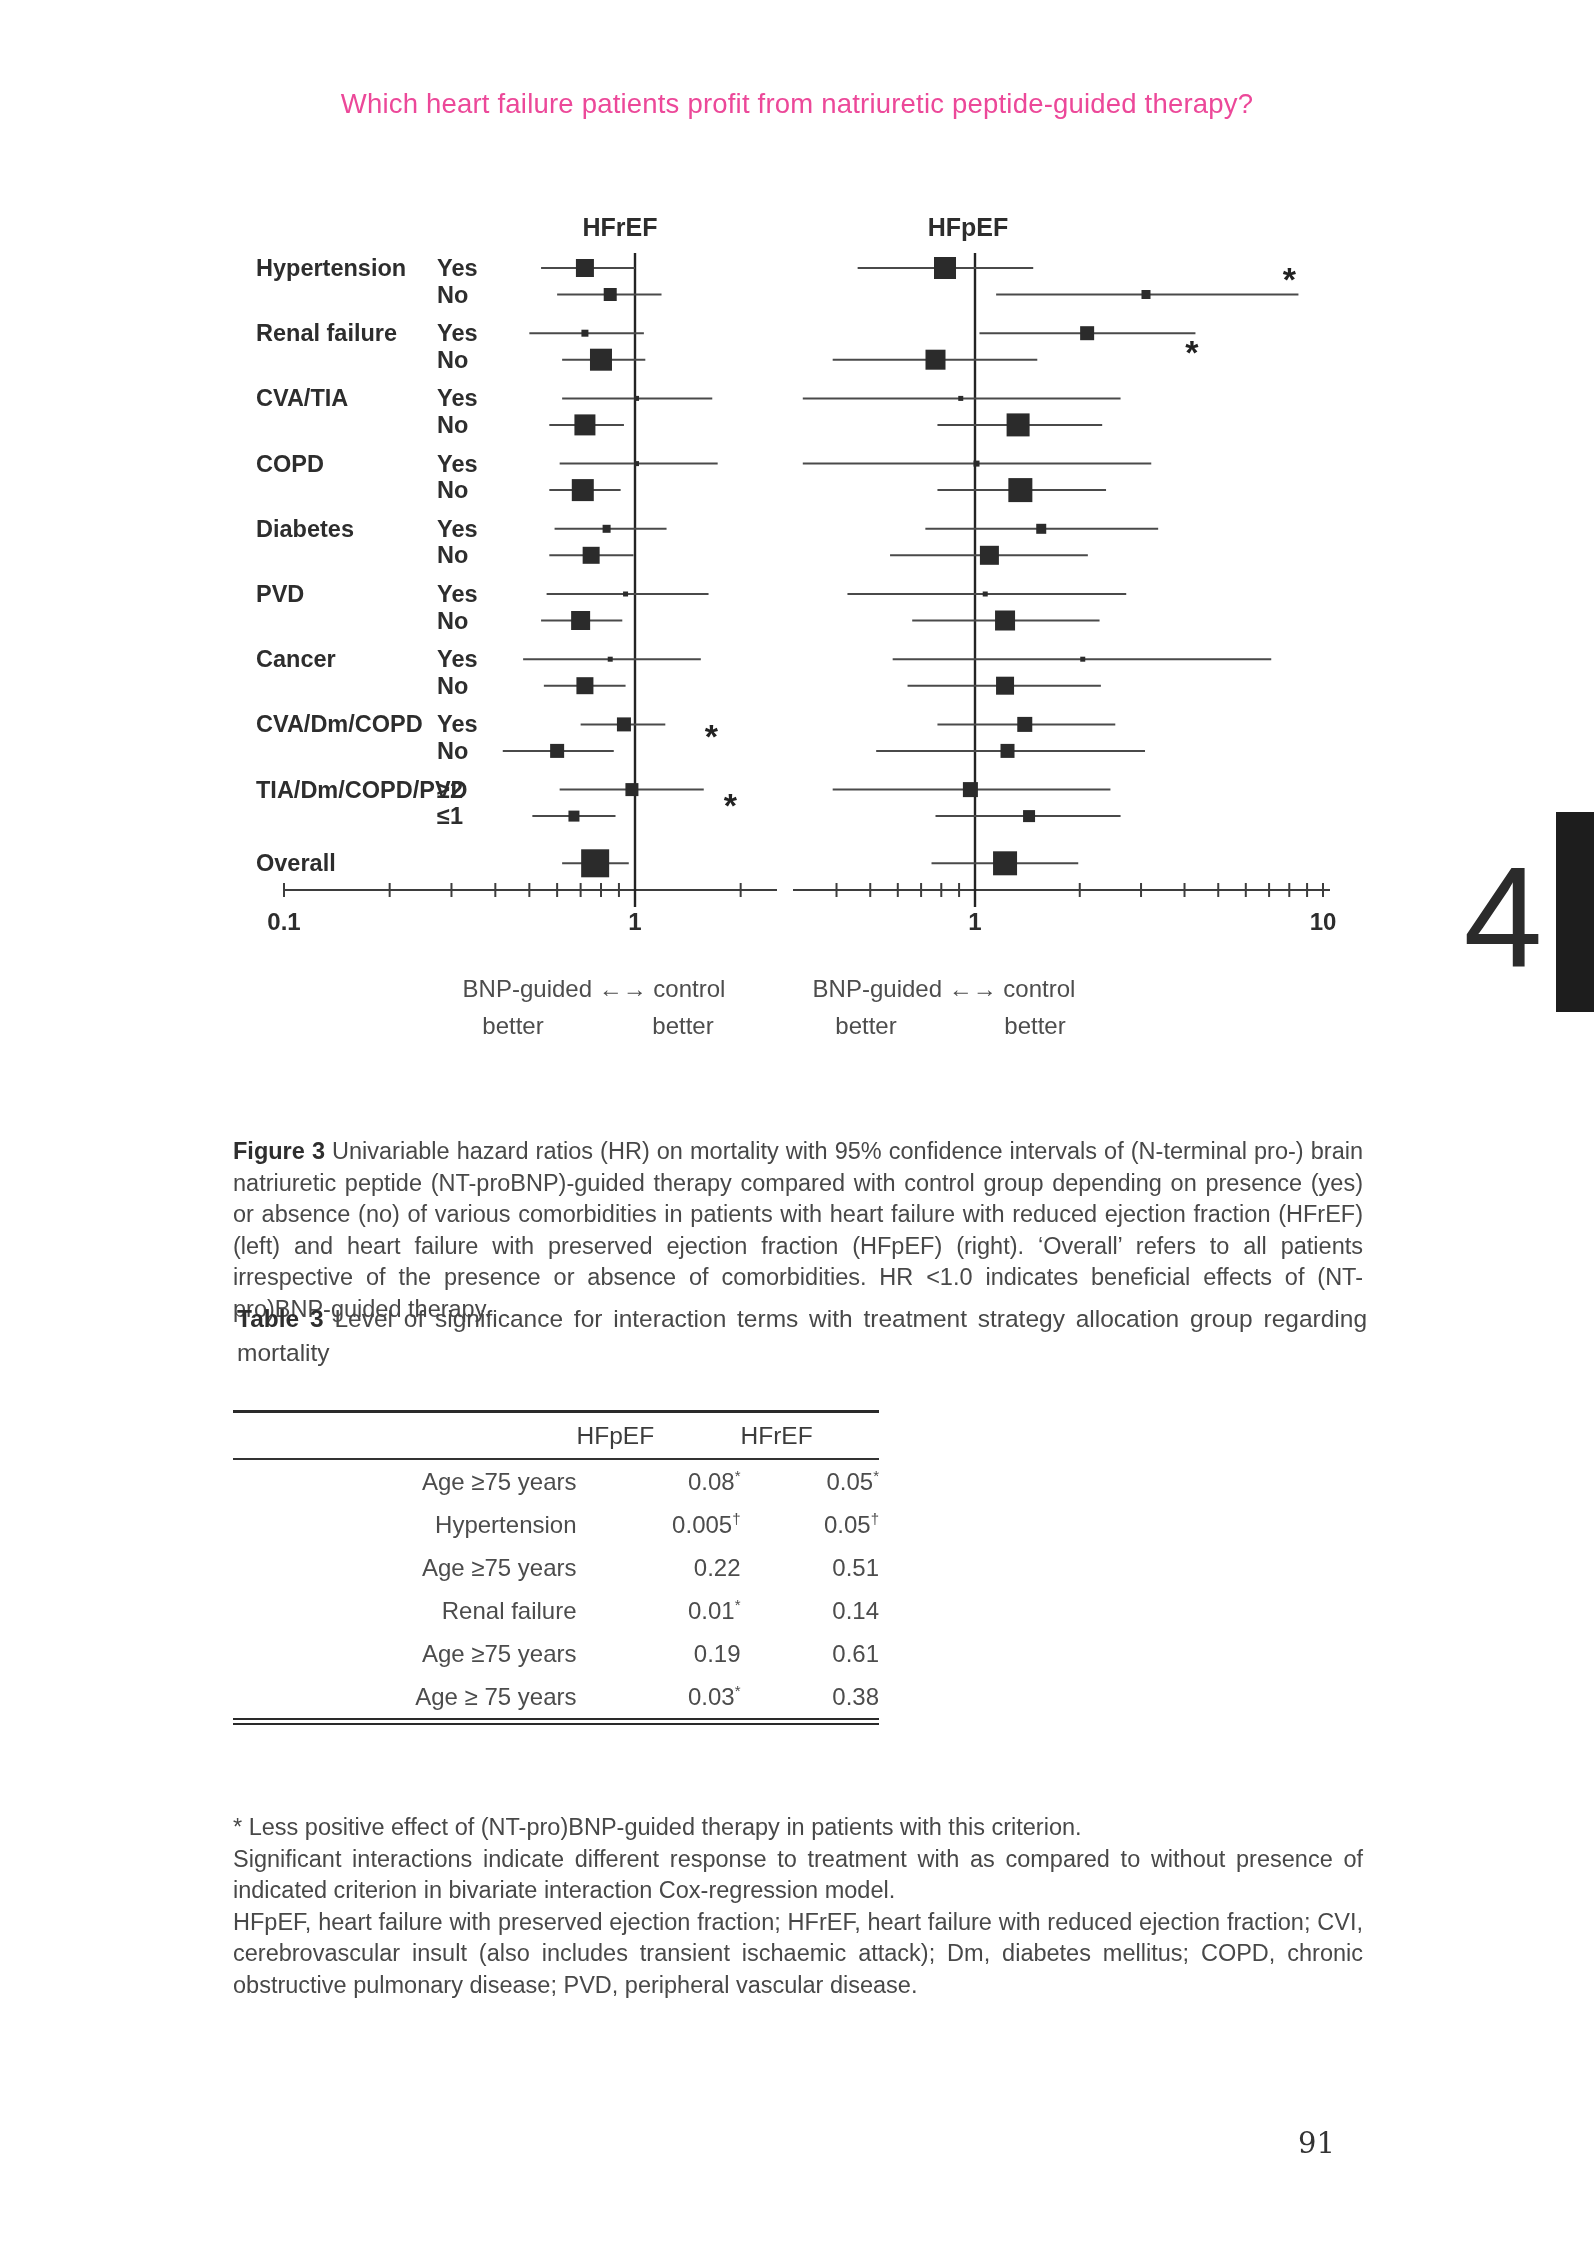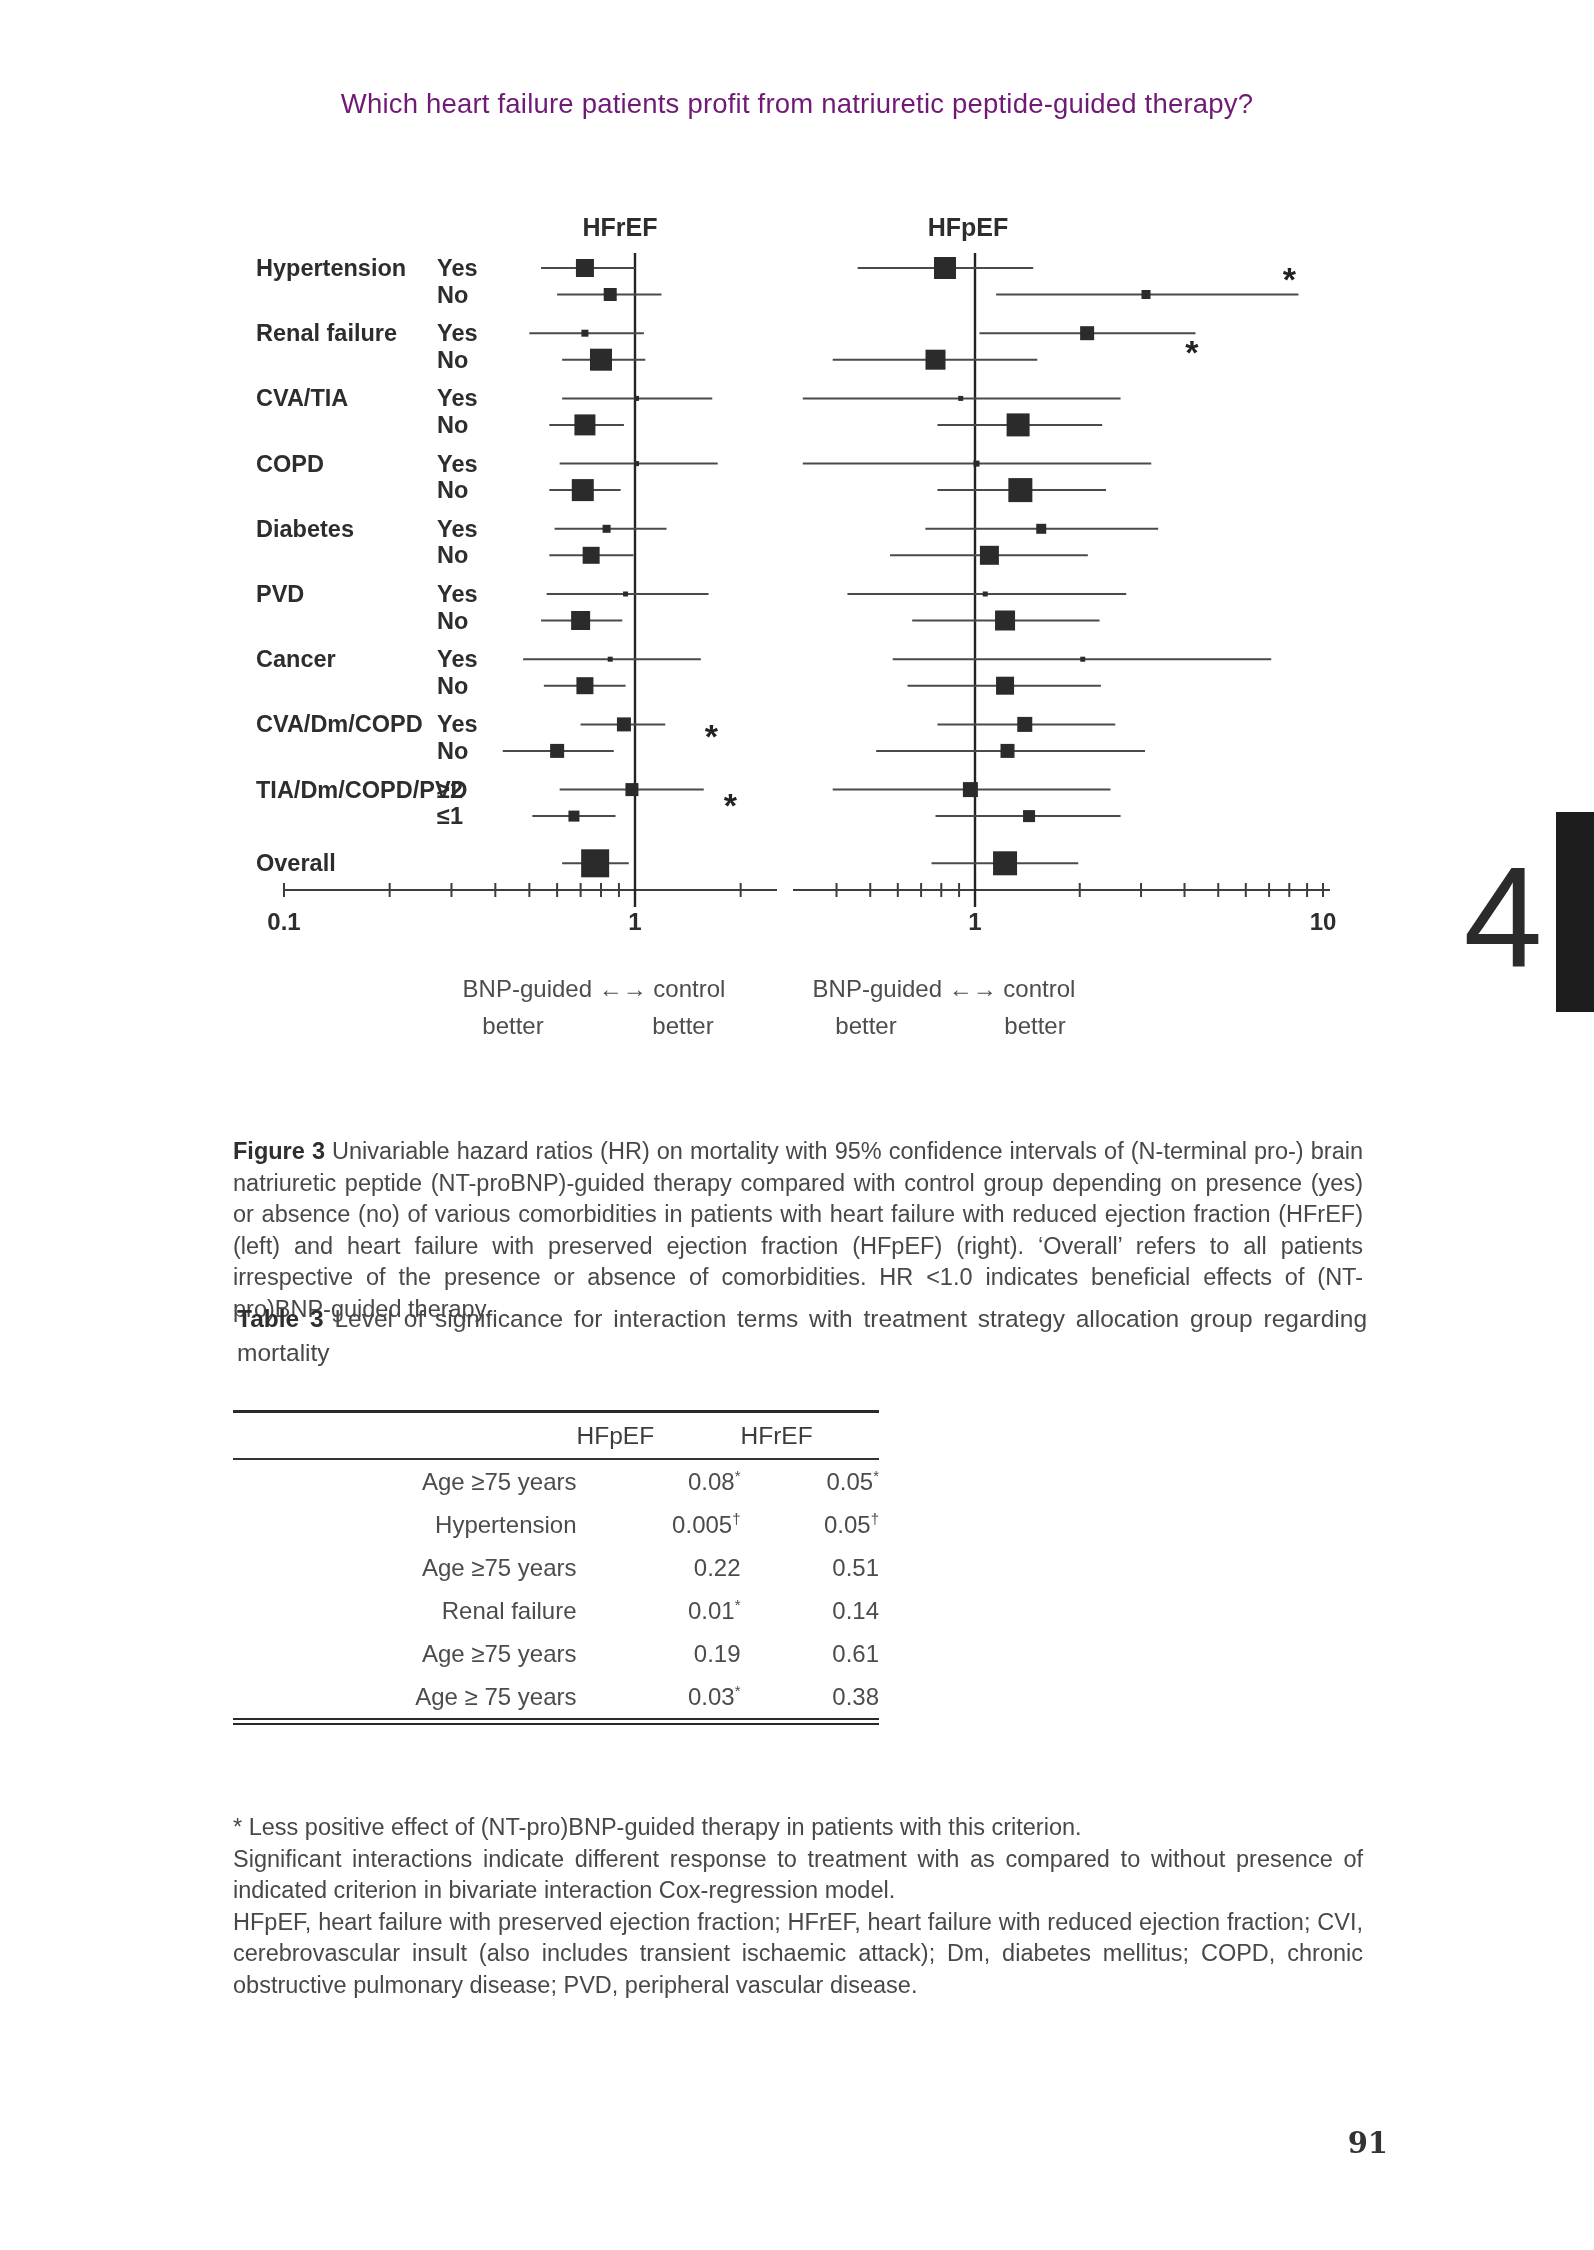--- a/index.html
+++ b/index.html
@@ -2,21 +2,21 @@
 <html><head>
 <meta charset="utf-8">
 <style>
   html,body{margin:0;padding:0;background:#ffffff;}
   .page{
     position:relative;width:1594px;height:2250px;background:#ffffff;overflow:hidden;
     font-family:"Liberation Sans","DejaVu Sans",sans-serif;color:#3f3f3f;
   }
   .running-head{
     position:absolute;top:88px;left:0;width:1594px;text-align:center;
-    font-size:27.5px;color:#701a75;letter-spacing:0.2px;
+    font-size:27.5px;color:#ec4899;letter-spacing:0.2px;
   }
   svg.forest{position:absolute;top:0;left:0;}
   .ptitle{font-size:25px;font-weight:bold;fill:#2d2d2d;text-anchor:middle;}
   .glabel{font-size:23.5px;font-weight:bold;fill:#2d2d2d;}
   .alabel{font-size:24px;font-weight:bold;fill:#2d2d2d;text-anchor:middle;}
   .floor{font-size:24px;fill:#4d4d4d;text-anchor:middle;}
   .ci{stroke:#4a4a4a;stroke-width:2;}
   .axis{stroke:#3d3d3d;stroke-width:2;}
   .refline{stroke:#232323;stroke-width:2.4;}
   .sq{fill:#2b2b2b;}
@@ -50,22 +50,22 @@
     position:absolute;left:233px;top:1812px;width:1130px;
     font-size:23.5px;line-height:31.5px;text-align:justify;color:#484848;
   }
   .footnotes p{margin:0;}
   .chapter-num{
     position:absolute;left:1448px;top:846px;width:110px;text-align:center;
     font-size:142px;line-height:1;font-weight:200;color:#2b2b2b;
   }
   .chapter-bar{position:absolute;left:1556px;top:812px;width:38px;height:200px;background:#1d1d1d;}
   .page-num{
-    position:absolute;left:1298px;top:2126px;width:90px;text-align:right;
-    font-family:"DejaVu Serif","Liberation Serif",serif;font-size:29px;color:#333;font-weight:bold;
+    position:absolute;left:1298px;top:2126px;width:90px;text-align:left;
+    font-family:"DejaVu Serif","Liberation Serif",serif;font-size:29px;color:#333;
   }
 </style>
 </head>
 <body>
 
 <div class="page">
 
   <div class="running-head">Which heart failure patients profit from natriuretic peptide-guided therapy?</div>
 
   <svg id="forest" class="forest" width="1594" height="1070" viewBox="0 0 1594 1070" xmlns="http://www.w3.org/2000/svg">

